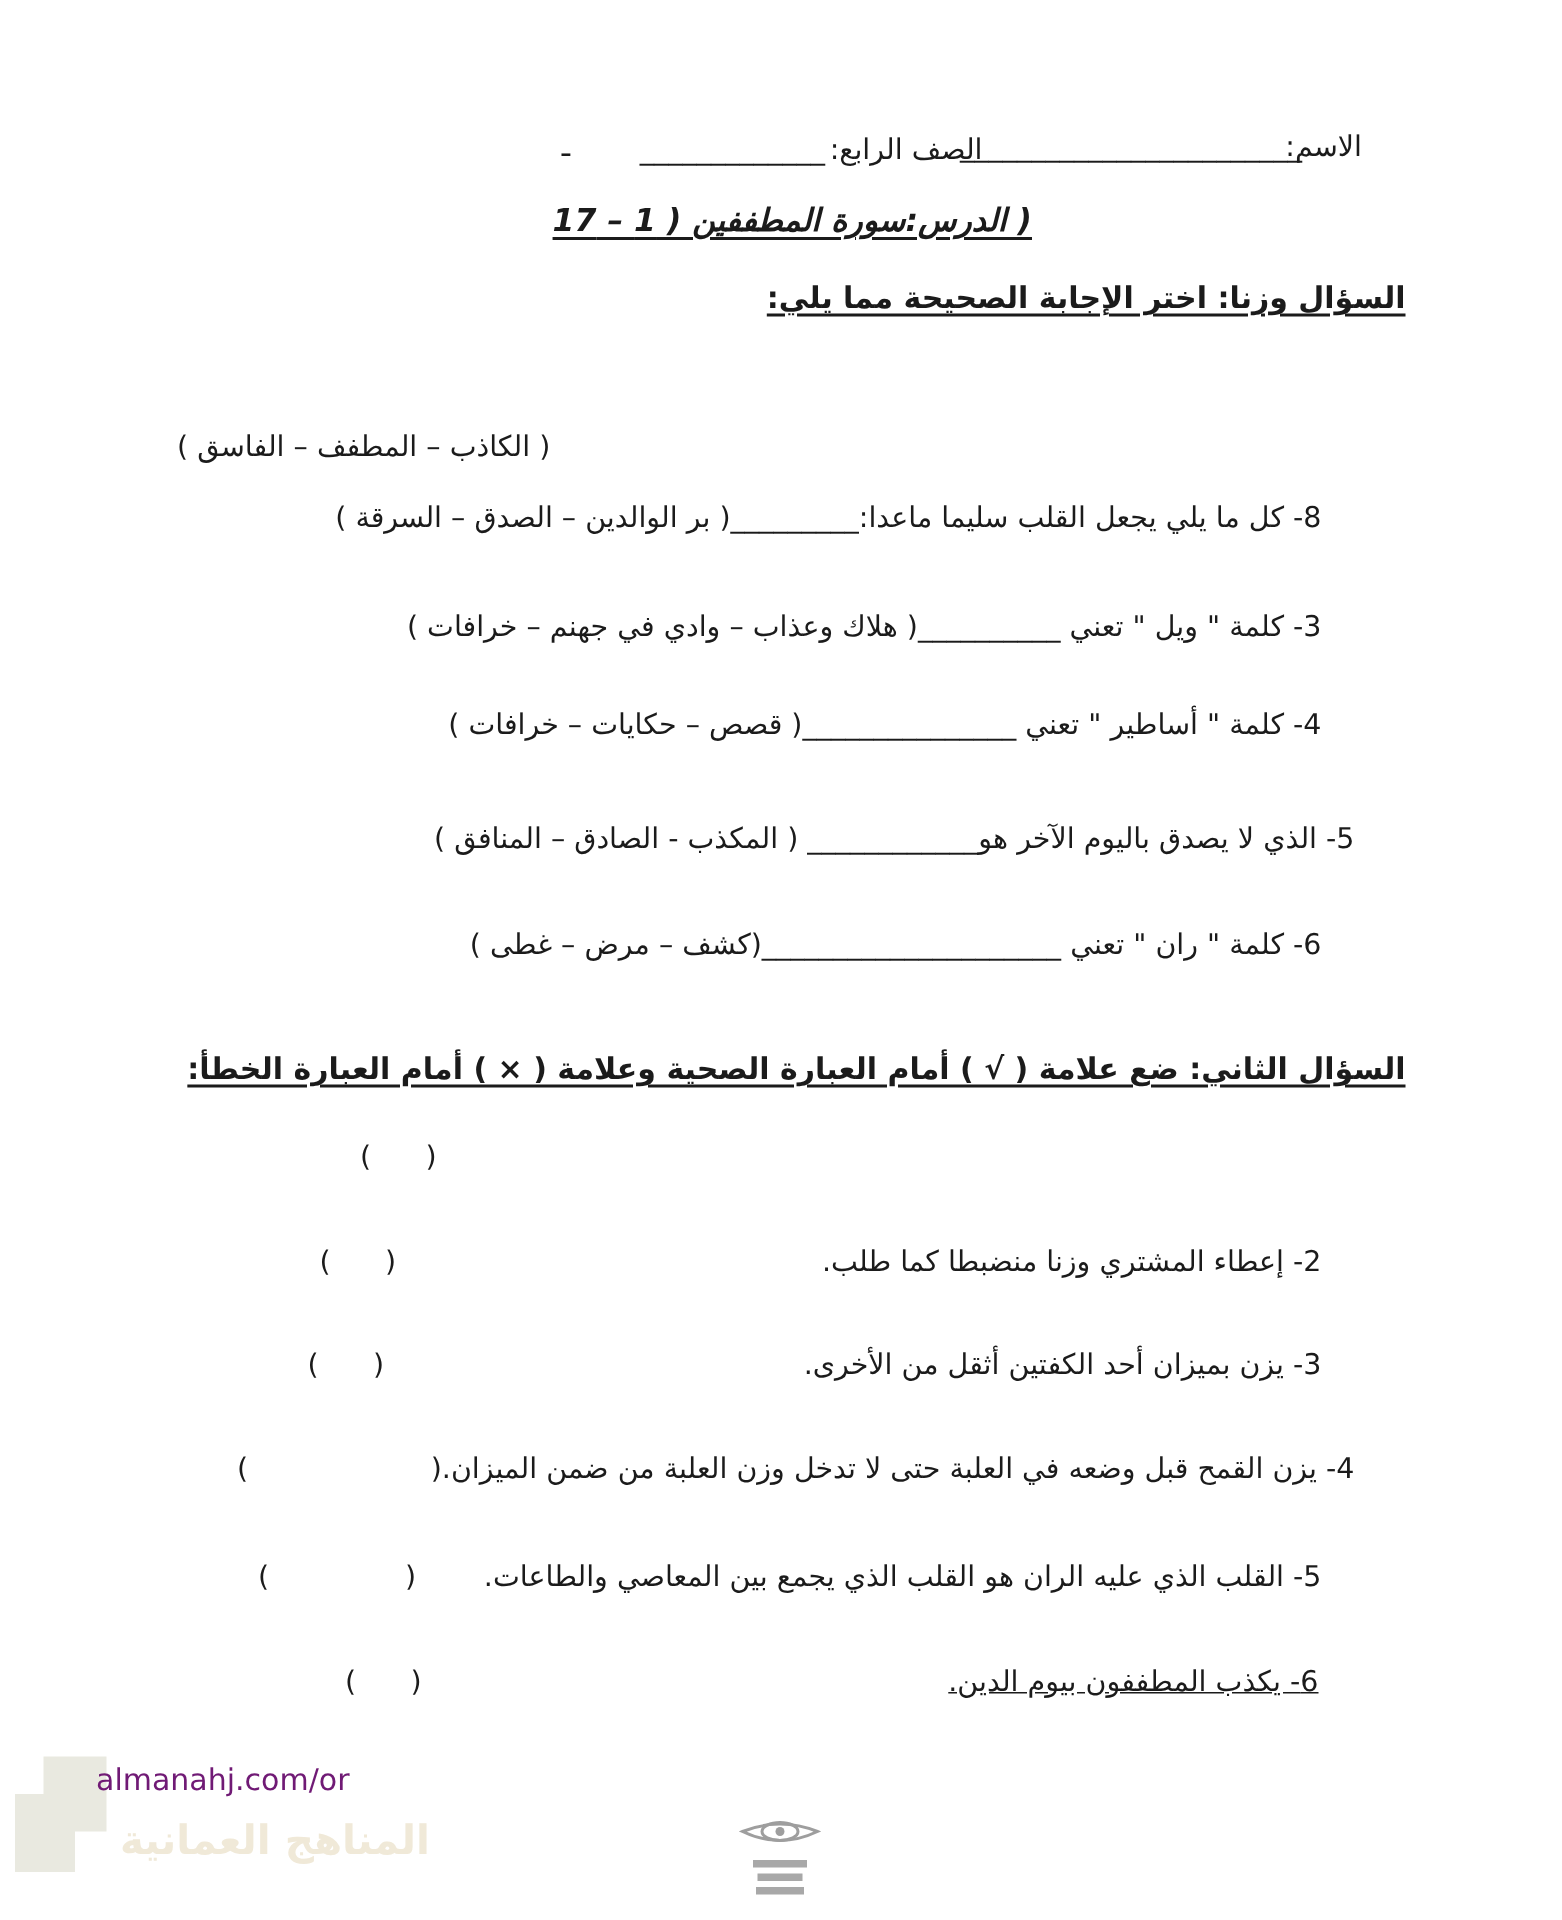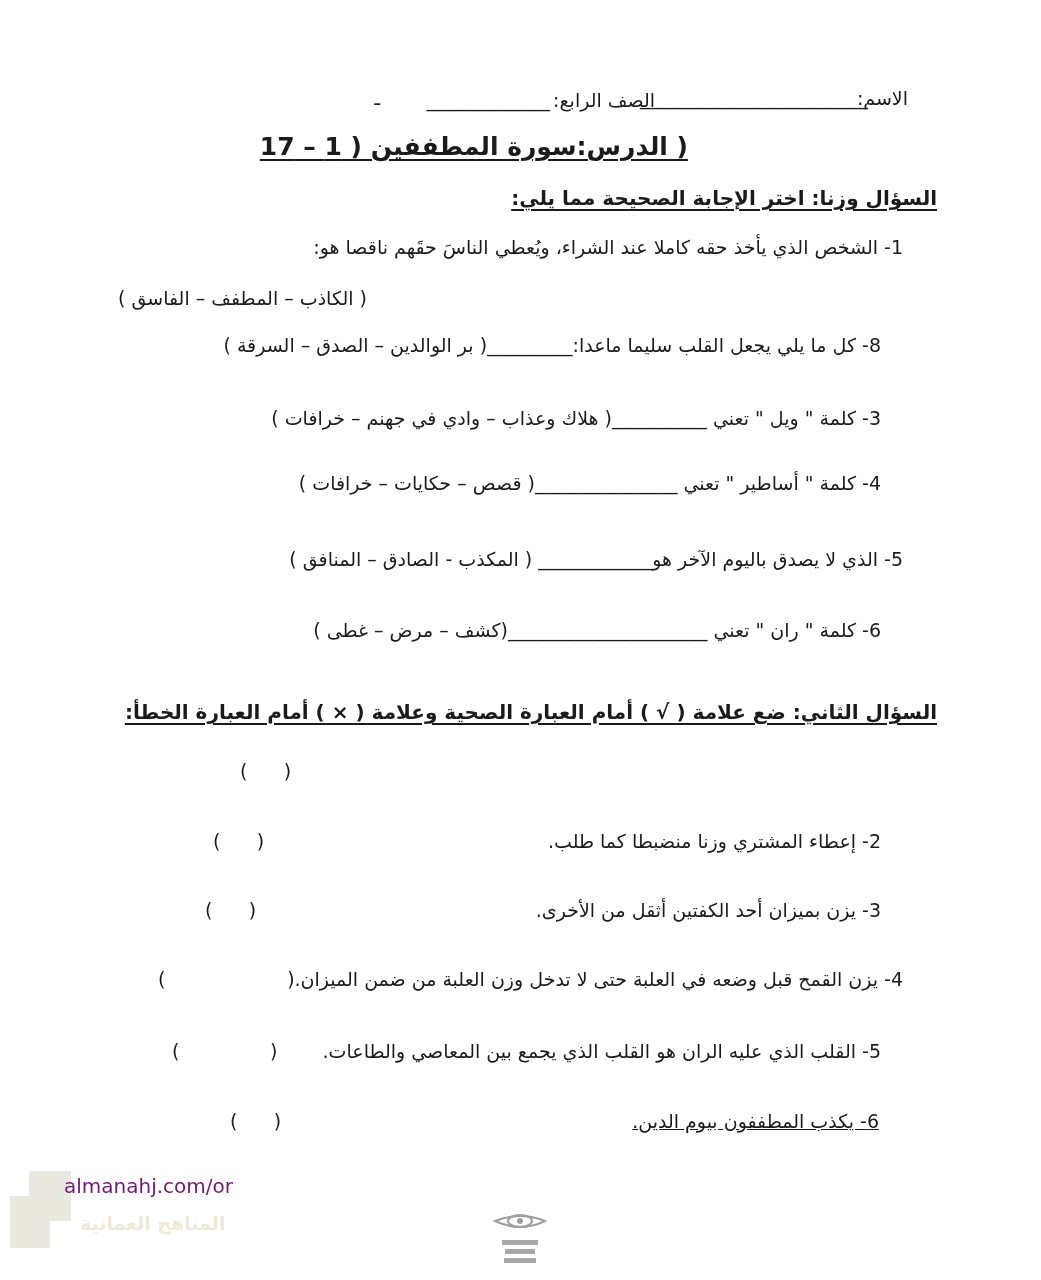--- a/index.html
+++ b/index.html
@@ -8,46 +8,45 @@
     width:1041px; height:1280px;
     background:#ffffff;
     font-family:"DejaVu Sans", sans-serif;
     color:#1b1b1b;
     overflow:hidden;
   }
   .abs { position:absolute; white-space:pre; }
   .ar  { direction:rtl; unicode-bidi:embed; }
   .fs19 { font-size:19px; line-height:28px; }
   .fs20 { font-size:20px; line-height:28px; }
-  .fs21 { font-size:25px; line-height:30px; }
+  .fs21 { font-size:21px; line-height:30px;font-style:italic; }
   .bold { font-weight:bold; }
   .ul   { text-decoration:underline; text-decoration-thickness:2px; text-underline-offset:4px; }
   .blankline { letter-spacing:0; }
   .parens { direction:ltr; unicode-bidi:embed; white-space:pre; font-size:19px; line-height:28px; }
   .wm-square { position:absolute; background:#e9e9e0; }
   .wm-url { position:absolute; font-size:20px; color:#701a75; direction:ltr; }
-  .wm-ar  { position:absolute; font-size:19px; font-weight:bold; color:#f0e9d8; direction:rtl; }
+  .wm-ar  { position:absolute; font-size:27px; font-weight:bold; color:#f0e9d8; direction:rtl; }
   .logo { position:absolute; filter:blur(0.5px); opacity:0.85; }
 </style>
 </head>
 <body>
 
 <div class="page">
 
   <span class="abs ar fs19" style="top:84px; right:133px;">الاسم:</span>
   <span class="abs fs19 blankline" style="top:84px; right:173px;">________________________</span>
   <span class="abs ar fs19" style="top:86px; right:386px;">الصف الرابع:</span>
   <span class="abs fs19 blankline" style="top:86px; right:491px;">_____________</span>
   <span class="abs fs19" style="top:84px; right:661px;">ـ</span>
 
   <span class="abs ar fs21 bold ul" style="top:132px; right:353px;">( الدرس:سورة المطففين ( 1 – 17</span>
 
   <span class="abs ar fs20 bold ul" style="top:184px; right:104px;">السؤال وزنا: اختر الإجابة الصحيحة مما يلي:</span>
 
-  <span class="abs ar fs19" style="top:233px; right:138px;">1- الشخص الذي يأخذ حقه كاملا عند الشراء، ويُعطي الناسَ حقَهم ناقصا هو:</span>
   <span class="abs ar fs19" style="top:284px; left:118px;">( الكاذب – المطفف – الفاسق )</span>
 
   <span class="abs ar fs19" style="top:331px; right:160px;">8- كل ما يلي يجعل القلب سليما ماعدا:_________( بر الوالدين – الصدق – السرقة )</span>
 
   <span class="abs ar fs19" style="top:404px; right:160px;">3- كلمة " ويل " تعني __________( هلاك وعذاب – وادي في جهنم – خرافات )</span>
 
   <span class="abs ar fs19" style="top:469px; right:160px;">4- كلمة " أساطير " تعني _______________( قصص – حكايات – خرافات )</span>
 
   <span class="abs ar fs19" style="top:545px; right:138px;">5- الذي لا يصدق باليوم الآخر هو____________ ( المكذب - الصادق – المنافق )</span>
 

